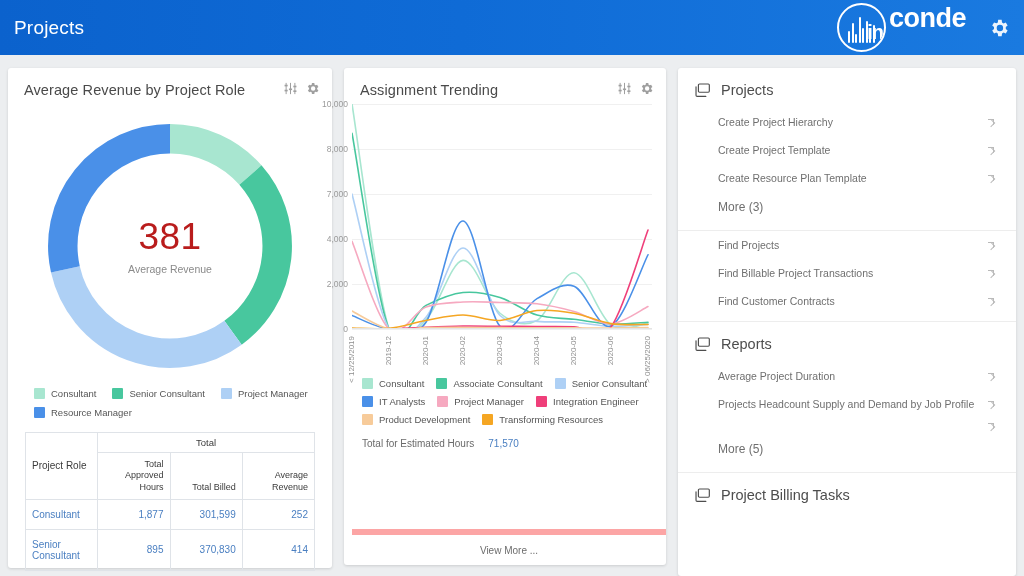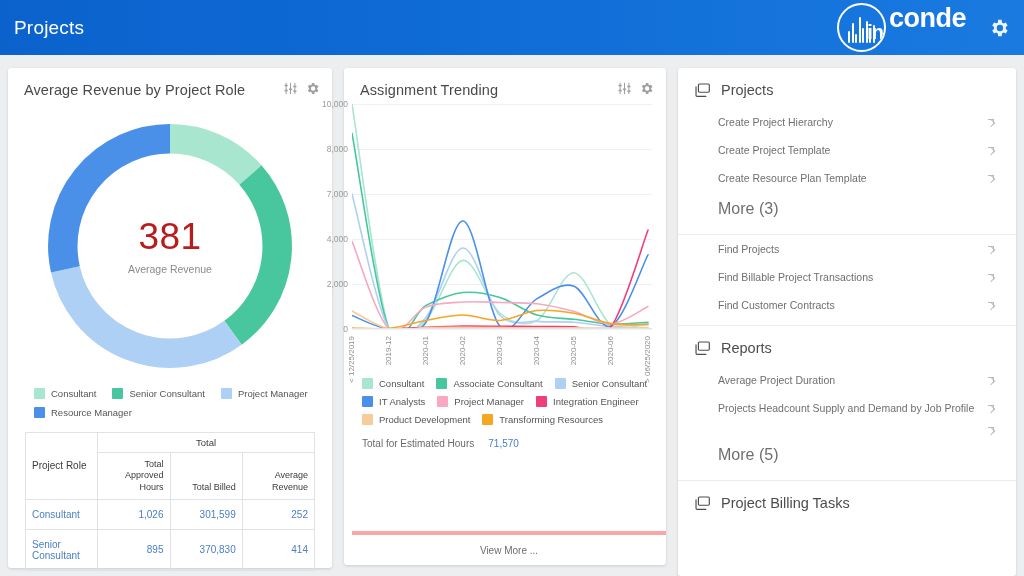--- a/index.html
+++ b/index.html
@@ -75,41 +75,41 @@
   .gridline{position:absolute;left:0;right:0;height:1px;background:#f0f0f0;}
   .axis-x{position:absolute;left:0;right:0;bottom:0;height:1px;background:#e4e4e4;}
   .xlabels{position:absolute;left:0;right:0;top:0;height:60px;}
   .xlab{position:absolute;top:4px;font-size:8px;color:#8e8e8e;
         writing-mode:vertical-rl;transform:rotate(180deg);white-space:nowrap;}
   .trend-legend{padding:4px 0 0 18px;display:flex;flex-wrap:wrap;width:300px;}
   .trend-legend .legend-item{margin:0 12px 7px 0;}
   .total-row{font-size:10px;color:#6a6a6a;padding:6px 0 0 18px;}
   .total-row b{color:#4a7fc1;font-weight:normal;margin-left:14px;}
   .viewmore{
-    position:absolute;left:8px;right:0;bottom:0;height:30px;border-top:4px solid #fca5a5;
+    position:absolute;left:8px;right:0;bottom:0;height:30px;border-top:6px solid #fca5a5;
     display:flex;align-items:center;justify-content:center;font-size:10px;color:#6d6d6d;
   }
   
   #card-nav{left:678px;top:68px;width:338px;height:508px;overflow:hidden;}
   .nav-sec{padding:0 0 6px 0;}
   .nav-sec + .nav-sec{border-top:1px solid #ededed;}
   .nav-head{display:flex;align-items:center;gap:10px;padding:14px 0 10px 16px;}
   .nav-head-txt{font-size:14.5px;color:#4d4d4d;}
   .win-icon{width:17px;height:15px;flex:none;}
   .nav-item{
     position:relative;padding:8px 26px 8px 40px;font-size:10.5px;color:#6f6f6f;
   }
   .chev{
     position:absolute;right:22px;top:50%;transform:translateY(-50%);
     width:5px;height:5px;border-right:1px solid #b9b9b9;border-top:1px solid #b9b9b9;
     transform-origin:center;
   }
   .chev-i{display:block;width:5px;height:5px;border-right:1px solid #bcbcbc;
           border-top:1px solid #bcbcbc;transform:rotate(45deg);}
-  .nav-more{padding:8px 10px 10px 40px;font-size:16px;color:#6f6f6f;}
+  .nav-more{padding:8px 10px 10px 40px;font-size:12px;color:#6f6f6f;}
 </style>
 </head>
 <body>
 
 <div class="header">
   <div class="header-title">Projects</div>
   <div class="header-right">
     <div class="logo">
       <div class="logo-mark">
         <div class="logo-bars">
@@ -196,21 +196,21 @@
       </tr>
       <tr>
         <th class="th-sub">Total Approved Hours</th>
         <th class="th-sub">Total Billed</th>
         <th class="th-sub">Average Revenue</th>
       </tr>
     </thead>
     <tbody id="dtable-body">
         <tr>
           <td class="td-role">Consultant</td>
-          <td class="td-num">1,026</td>
+          <td class="td-num">1,877</td>
           <td class="td-num">301,599</td>
           <td class="td-num">252</td>
         </tr>
         <tr>
           <td class="td-role">Senior Consultant</td>
           <td class="td-num">895</td>
           <td class="td-num">370,830</td>
           <td class="td-num">414</td>
         </tr>
       </tbody>

